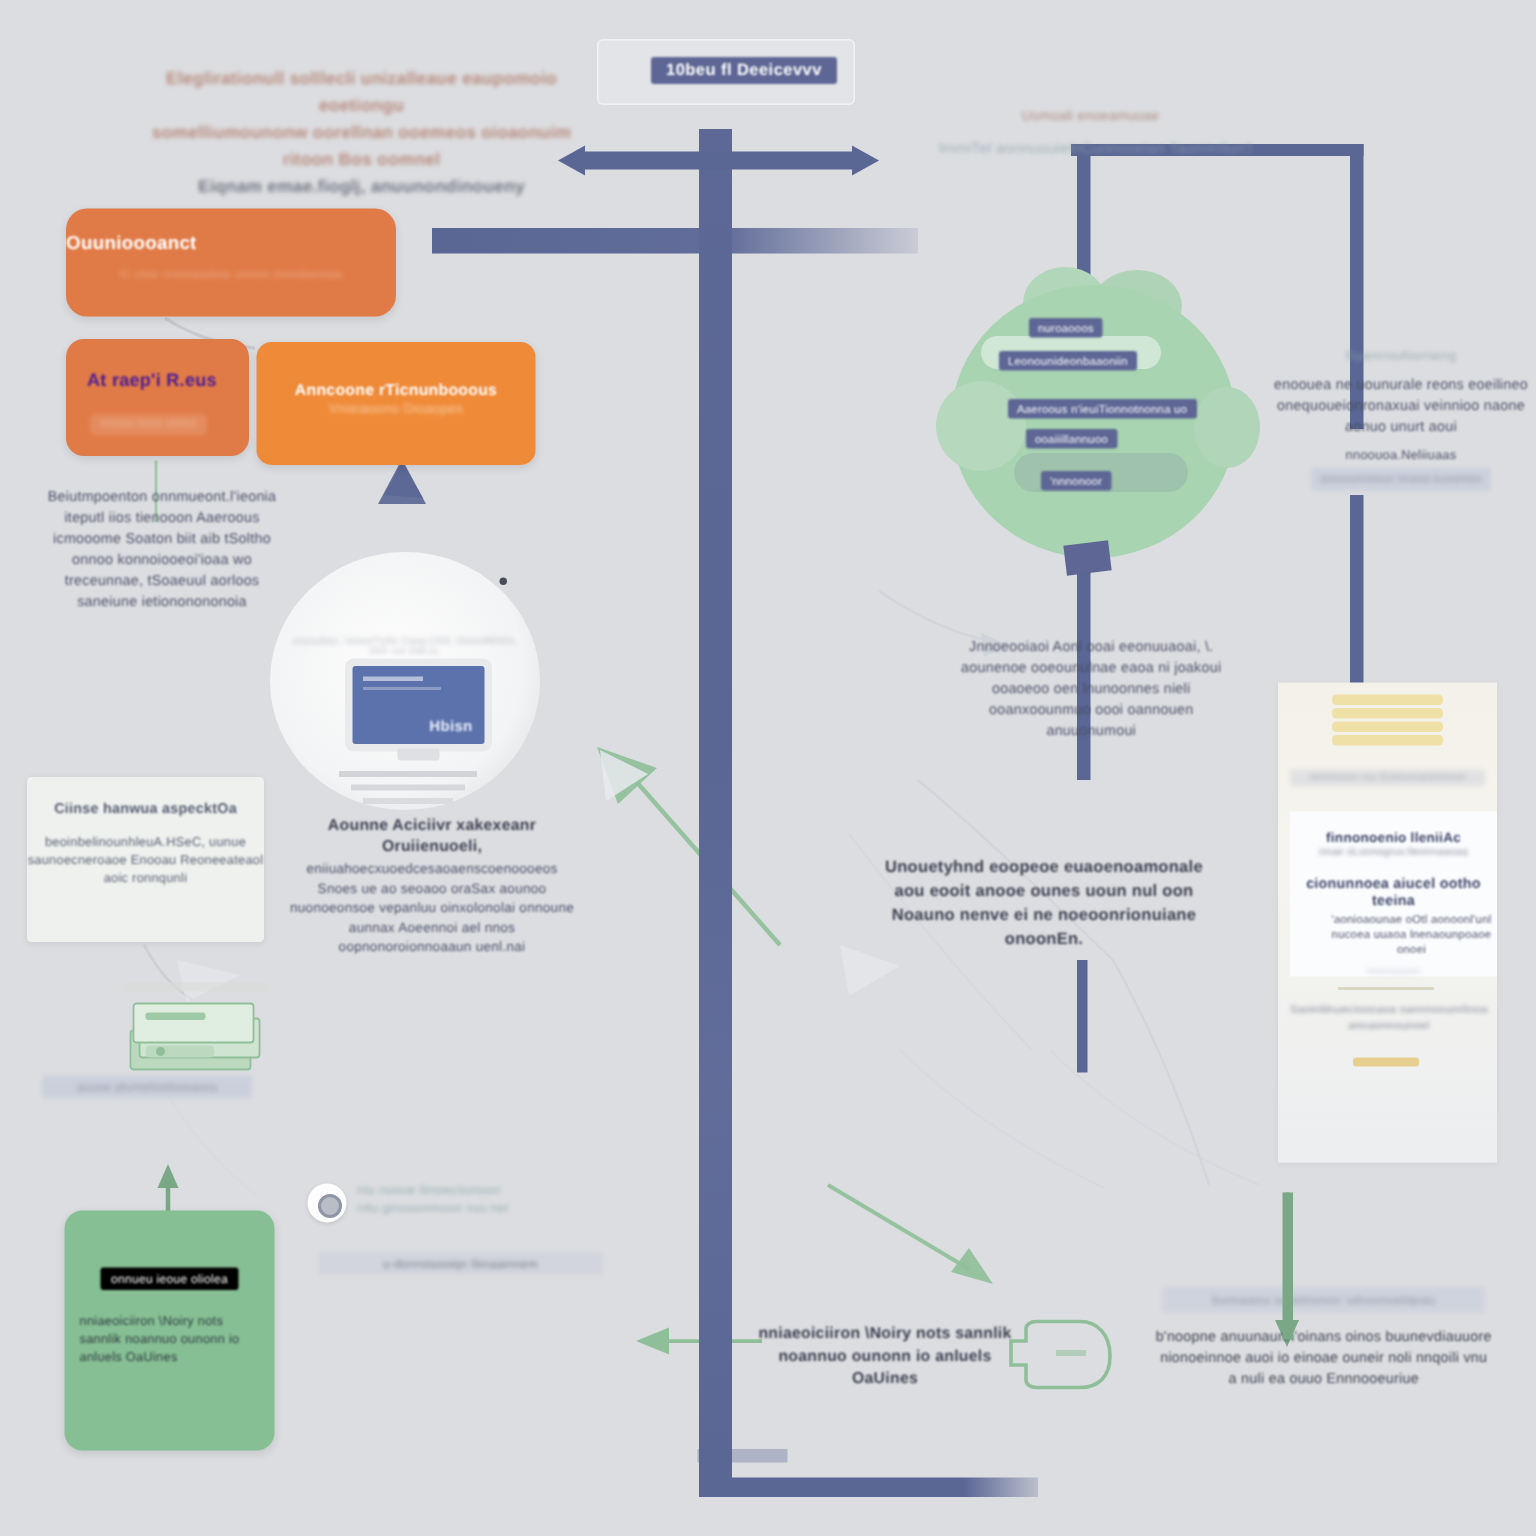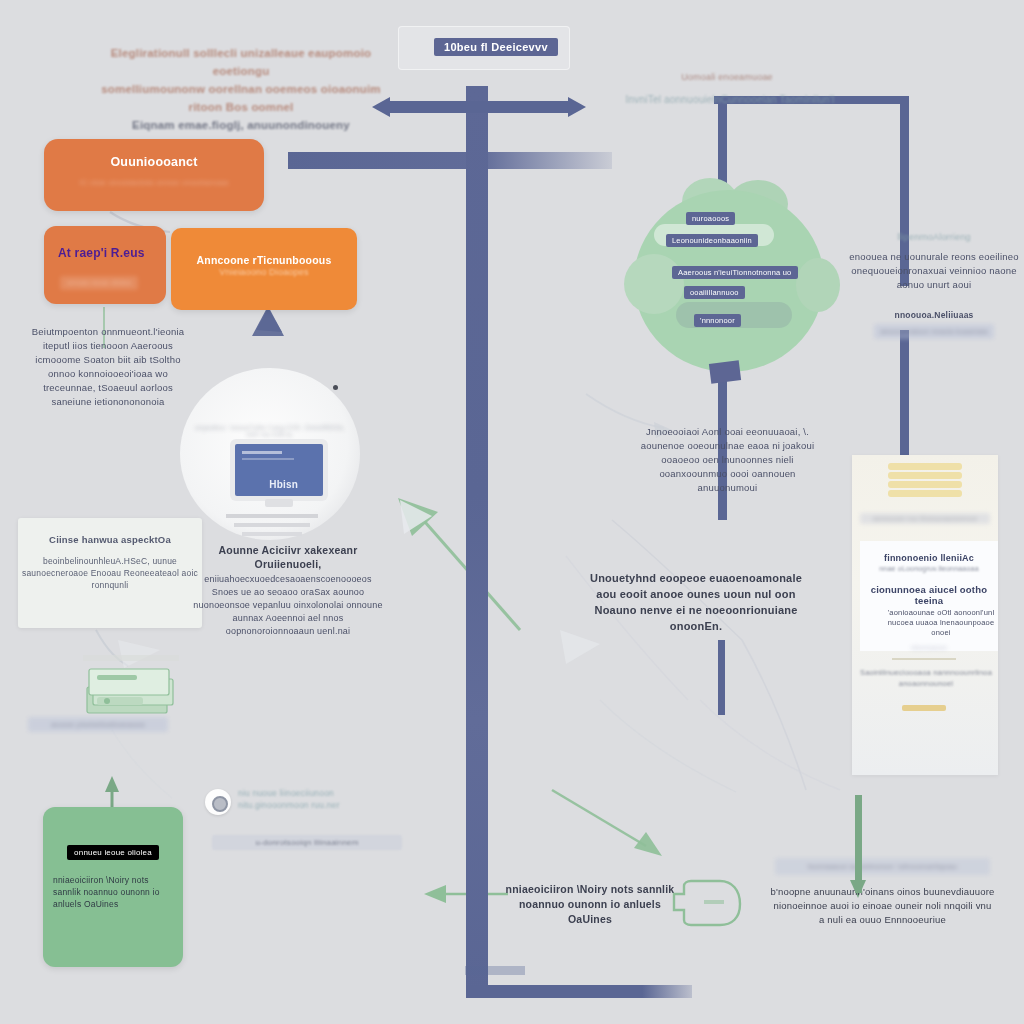--- a/index.html
+++ b/index.html
@@ -67,21 +67,21 @@
   #v-center-stub2{left:718px;top:370px;width:9px;height:150px;background:#5a6694;}
   #v-center-stub3{left:718px;top:640px;width:7px;height:75px;background:#5a6694;}
   #v-green-right{left:855px;top:795px;width:7px;height:98px;background:#7aa886;}
 
   
   .card{border-radius:12px;box-shadow:0 2px 6px rgba(0,0,0,.10);}
   #card-o1{
     left:44px;top:139px;width:220px;height:72px;
     background:#e07a46;border-radius:14px;
   }
-  #card-o1 .title{margin-top:16px;text-align:center;color:#fff;font-size:12.5px;font-weight:700;}
+  #card-o1 .title{margin-top:16px;text-align:left;color:#fff;font-size:12.5px;font-weight:700;}
   #card-o1 .sub{margin-top:9px;text-align:center;color:#f6ddd0;font-size:8px;line-height:9px;}
 
   #card-o2{
     left:44px;top:226px;width:122px;height:78px;
     background:#e07a46;border-radius:12px;
   }
   #card-o2 .title{margin-top:20px;text-align:left;padding-left:14px;color:#4c1d95;font-size:12px;font-weight:700;}
   #card-o2 .chip{
     margin:16px 0 0 16px;display:inline-block;
     background:rgba(255,255,255,.30);color:#fff;
@@ -96,21 +96,21 @@
   #card-o3 .sub{margin-top:1px;text-align:center;color:#fde3c9;font-size:9px;line-height:11px;}
 
   
   #left-para{
     left:24px;top:325px;width:168px;
     font-size:9.5px;line-height:14px;color:#4b5068;text-align:center;
   }
 
   
   #note-card{
-    left:18px;top:518px;width:184px;height:110px;
+    left:18px;top:518px;width:158px;height:110px;
     background:#eef1ee;border-radius:3px;
     box-shadow:0 1px 4px rgba(0,0,0,.08);
   }
   #note-card .t{margin-top:16px;text-align:center;font-size:9.5px;color:#545a70;font-weight:600;}
   #note-card .b{margin-top:10px;text-align:center;font-size:8.5px;line-height:12px;color:#5a6074;}
 
   
   #money{left:83px;top:665px;width:96px;height:52px;}
   #money-cap{left:28px;top:717px;width:140px;text-align:center;
     background:#b7c0d8;color:#3d4566;font-size:8px;padding:3px 0;border-radius:2px;}
@@ -131,21 +131,21 @@
   #mag{
     left:180px;top:368px;width:180px;height:172px;
     background:radial-gradient(circle at 46% 44%, #fdfdfd 0%, #f3f4f5 62%, rgba(238,239,241,.35) 84%, rgba(220,221,224,0) 96%);
     border-radius:50%;
   }
   #mag .cap{position:absolute;left:14px;top:56px;width:152px;text-align:center;font-size:6.5px;color:#6a6f7d;}
   #mag .screen{position:absolute;left:55px;top:76px;width:88px;height:52px;background:#5b72ad;border-radius:2px;
     box-shadow:0 0 0 5px #e9eaec;}
   #mag .screen .l1{margin:7px 0 0 7px;height:3px;width:40px;background:rgba(255,255,255,.55);}
   #mag .screen .l2{margin:4px 0 0 7px;height:2px;width:52px;background:rgba(255,255,255,.30);}
-  #mag .screen .tag{position:absolute;right:25px;bottom:6px;font-size:10px;font-weight:800;color:#e9eef8;}
+  #mag .screen .tag{position:absolute;right:8px;bottom:6px;font-size:10px;font-weight:800;color:#e9eef8;}
   #mag .stand{position:absolute;left:85px;top:131px;width:28px;height:8px;background:#dfe0e3;border-radius:2px;}
   #mag .shelf{position:absolute;left:46px;top:146px;width:92px;height:4px;background:#d3d4d8;}
   #mag .shelf2{position:absolute;left:54px;top:155px;width:76px;height:4px;background:#d7d8dc;}
   #mag .shelf3{position:absolute;left:62px;top:164px;width:60px;height:4px;background:#dadbdf;}
   #mag .dot{position:absolute;right:22px;top:17px;width:5px;height:5px;background:#4a4d57;border-radius:50%;}
 
   
   #mag-cap{
     left:190px;top:543px;width:196px;text-align:center;
     font-size:10.5px;line-height:14px;color:#3c4050;font-weight:600;
@@ -178,21 +178,21 @@
   
   #cloud-title{left:622px;top:72px;width:210px;text-align:center;font-size:9px;color:#9b6a5d;}
   #cloud-sub{left:610px;top:94px;width:240px;text-align:center;font-size:10px;color:#85a2a9;}
 
   
   #right-col{
     left:845px;top:232px;width:178px;text-align:center;
   }
   #right-col .h{font-size:9px;color:#84a1a8;}
   #right-col .b{margin-top:8px;font-size:9.5px;line-height:14px;color:#4b5068;}
-  #right-col .h2{margin-top:18px;font-size:8.5px;color:#4b5068;font-weight:700;}
+  #right-col .h2{margin-top:6px;font-size:8.5px;color:#4b5068;font-weight:400;}
   #right-col .chip{display:inline-block;margin-top:4px;background:#b7c0d8;color:#3d4566;
     font-size:7px;line-height:9px;padding:3px 6px;border-radius:2px;}
 
   
   #cr-para{left:640px;top:425px;width:175px;text-align:center;
     font-size:9.5px;line-height:14px;color:#4b5068;}
 
   
   #c-para{left:581px;top:570px;width:230px;text-align:center;
     font-size:11px;line-height:16px;color:#3c4050;font-weight:600;}

